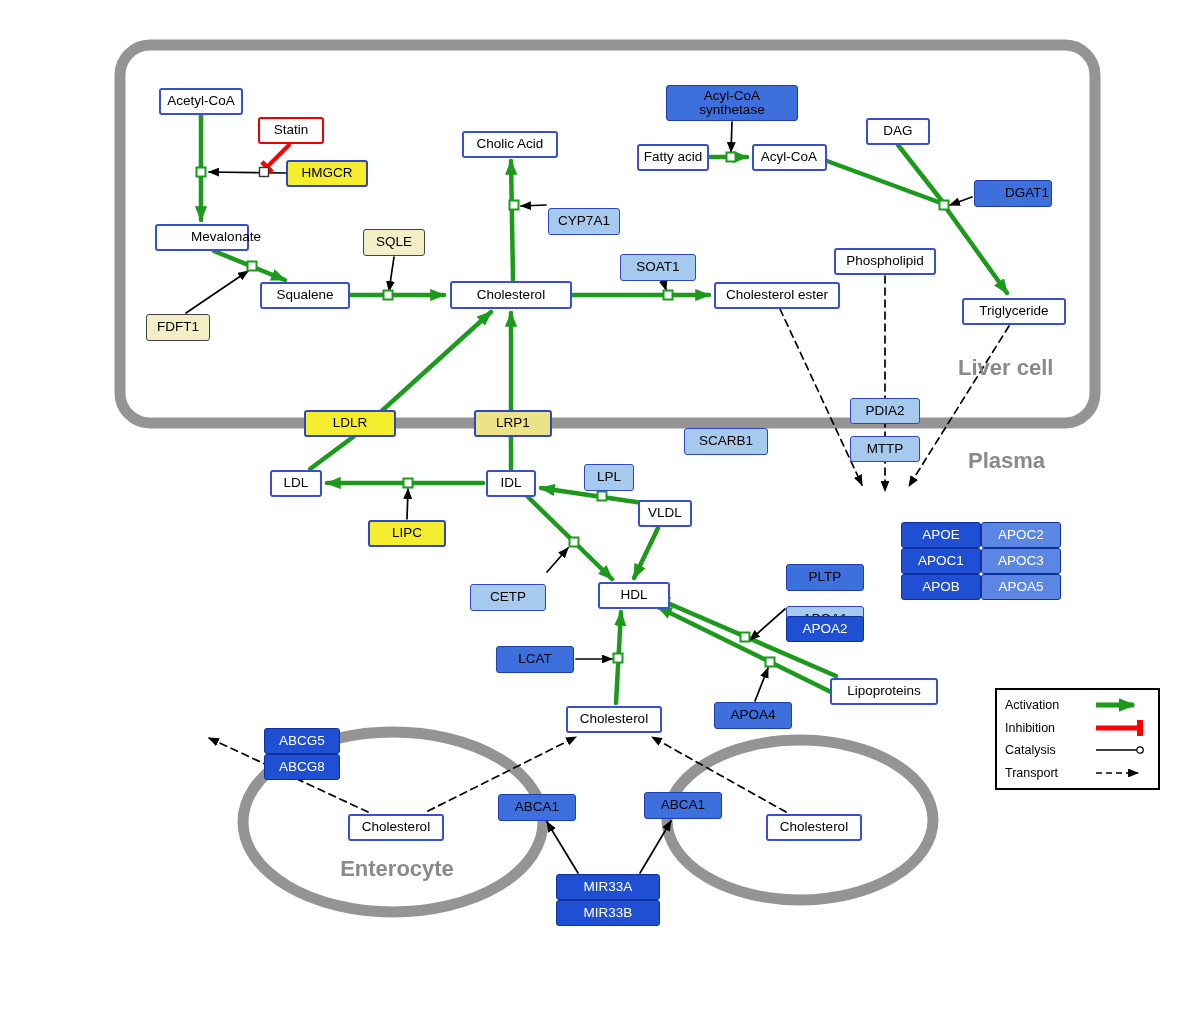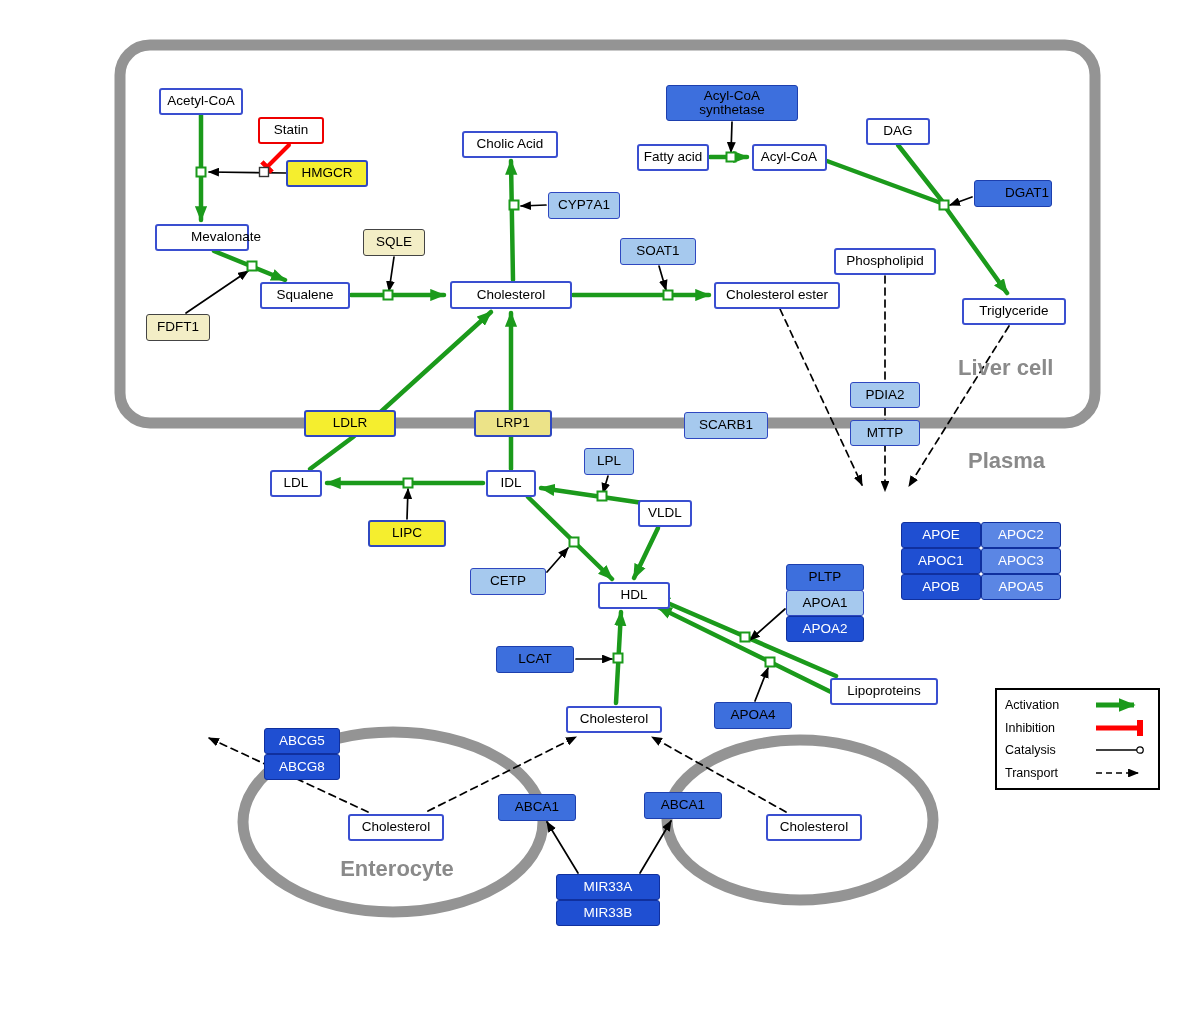--- a/index.html
+++ b/index.html
@@ -8,21 +8,21 @@
   #edge-layer{position:absolute;left:0;top:0;}
   #node-layer{position:absolute;left:0;top:0;width:100%;height:100%;pointer-events:none;}
   .node{position:absolute;display:flex;flex-direction:column;align-items:center;justify-content:center;
         box-sizing:border-box;font-size:13.5px;line-height:1.05;text-align:center;color:#000;
         border-radius:3px;pointer-events:auto;background:#fff;}
   .met  {background:#fff;border:2px solid #3a4fd0;}
   .drug {background:#fff;border:2px solid #ee0000;}
   .gy   {background:#f5ee2e;border:2px solid #2f48c0;}
   .gk   {background:#ece388;border:2px solid #2f48c0;}
   .gp   {background:#f3eec6;border:1px solid #444;}
-  .glb  {background:#a6c9ee;border:1px solid #2f48c0;}
+  .glb  {background:#a6c9ee;border:1px solid #2f48c0;margin-top:16px;}
   .gmb  {background:#3d6fdd;border:1px solid #1d3fae;}
   .gdb  {background:#1f4fd2;border:1px solid #10309e;color:#fff;}
   .gdb2 {background:#5b86e4;border:1px solid #10309e;color:#fff;}
 
   .compartment{fill:none;stroke:#949494;stroke-width:11;}
   .edge{fill:none;stroke-linecap:round;}
   .edge.activation{stroke:#1b9a1b;stroke-width:4.5;marker-end:url(#ah-act);}
   .edge.activation.noarrow{marker-end:none;}
   .edge.catalysis{stroke:#000;stroke-width:1.7;marker-end:url(#ah-cat);}
   .edge.inhibition{stroke:#ff0000;stroke-width:4;marker-end:url(#mk-tbar);}

